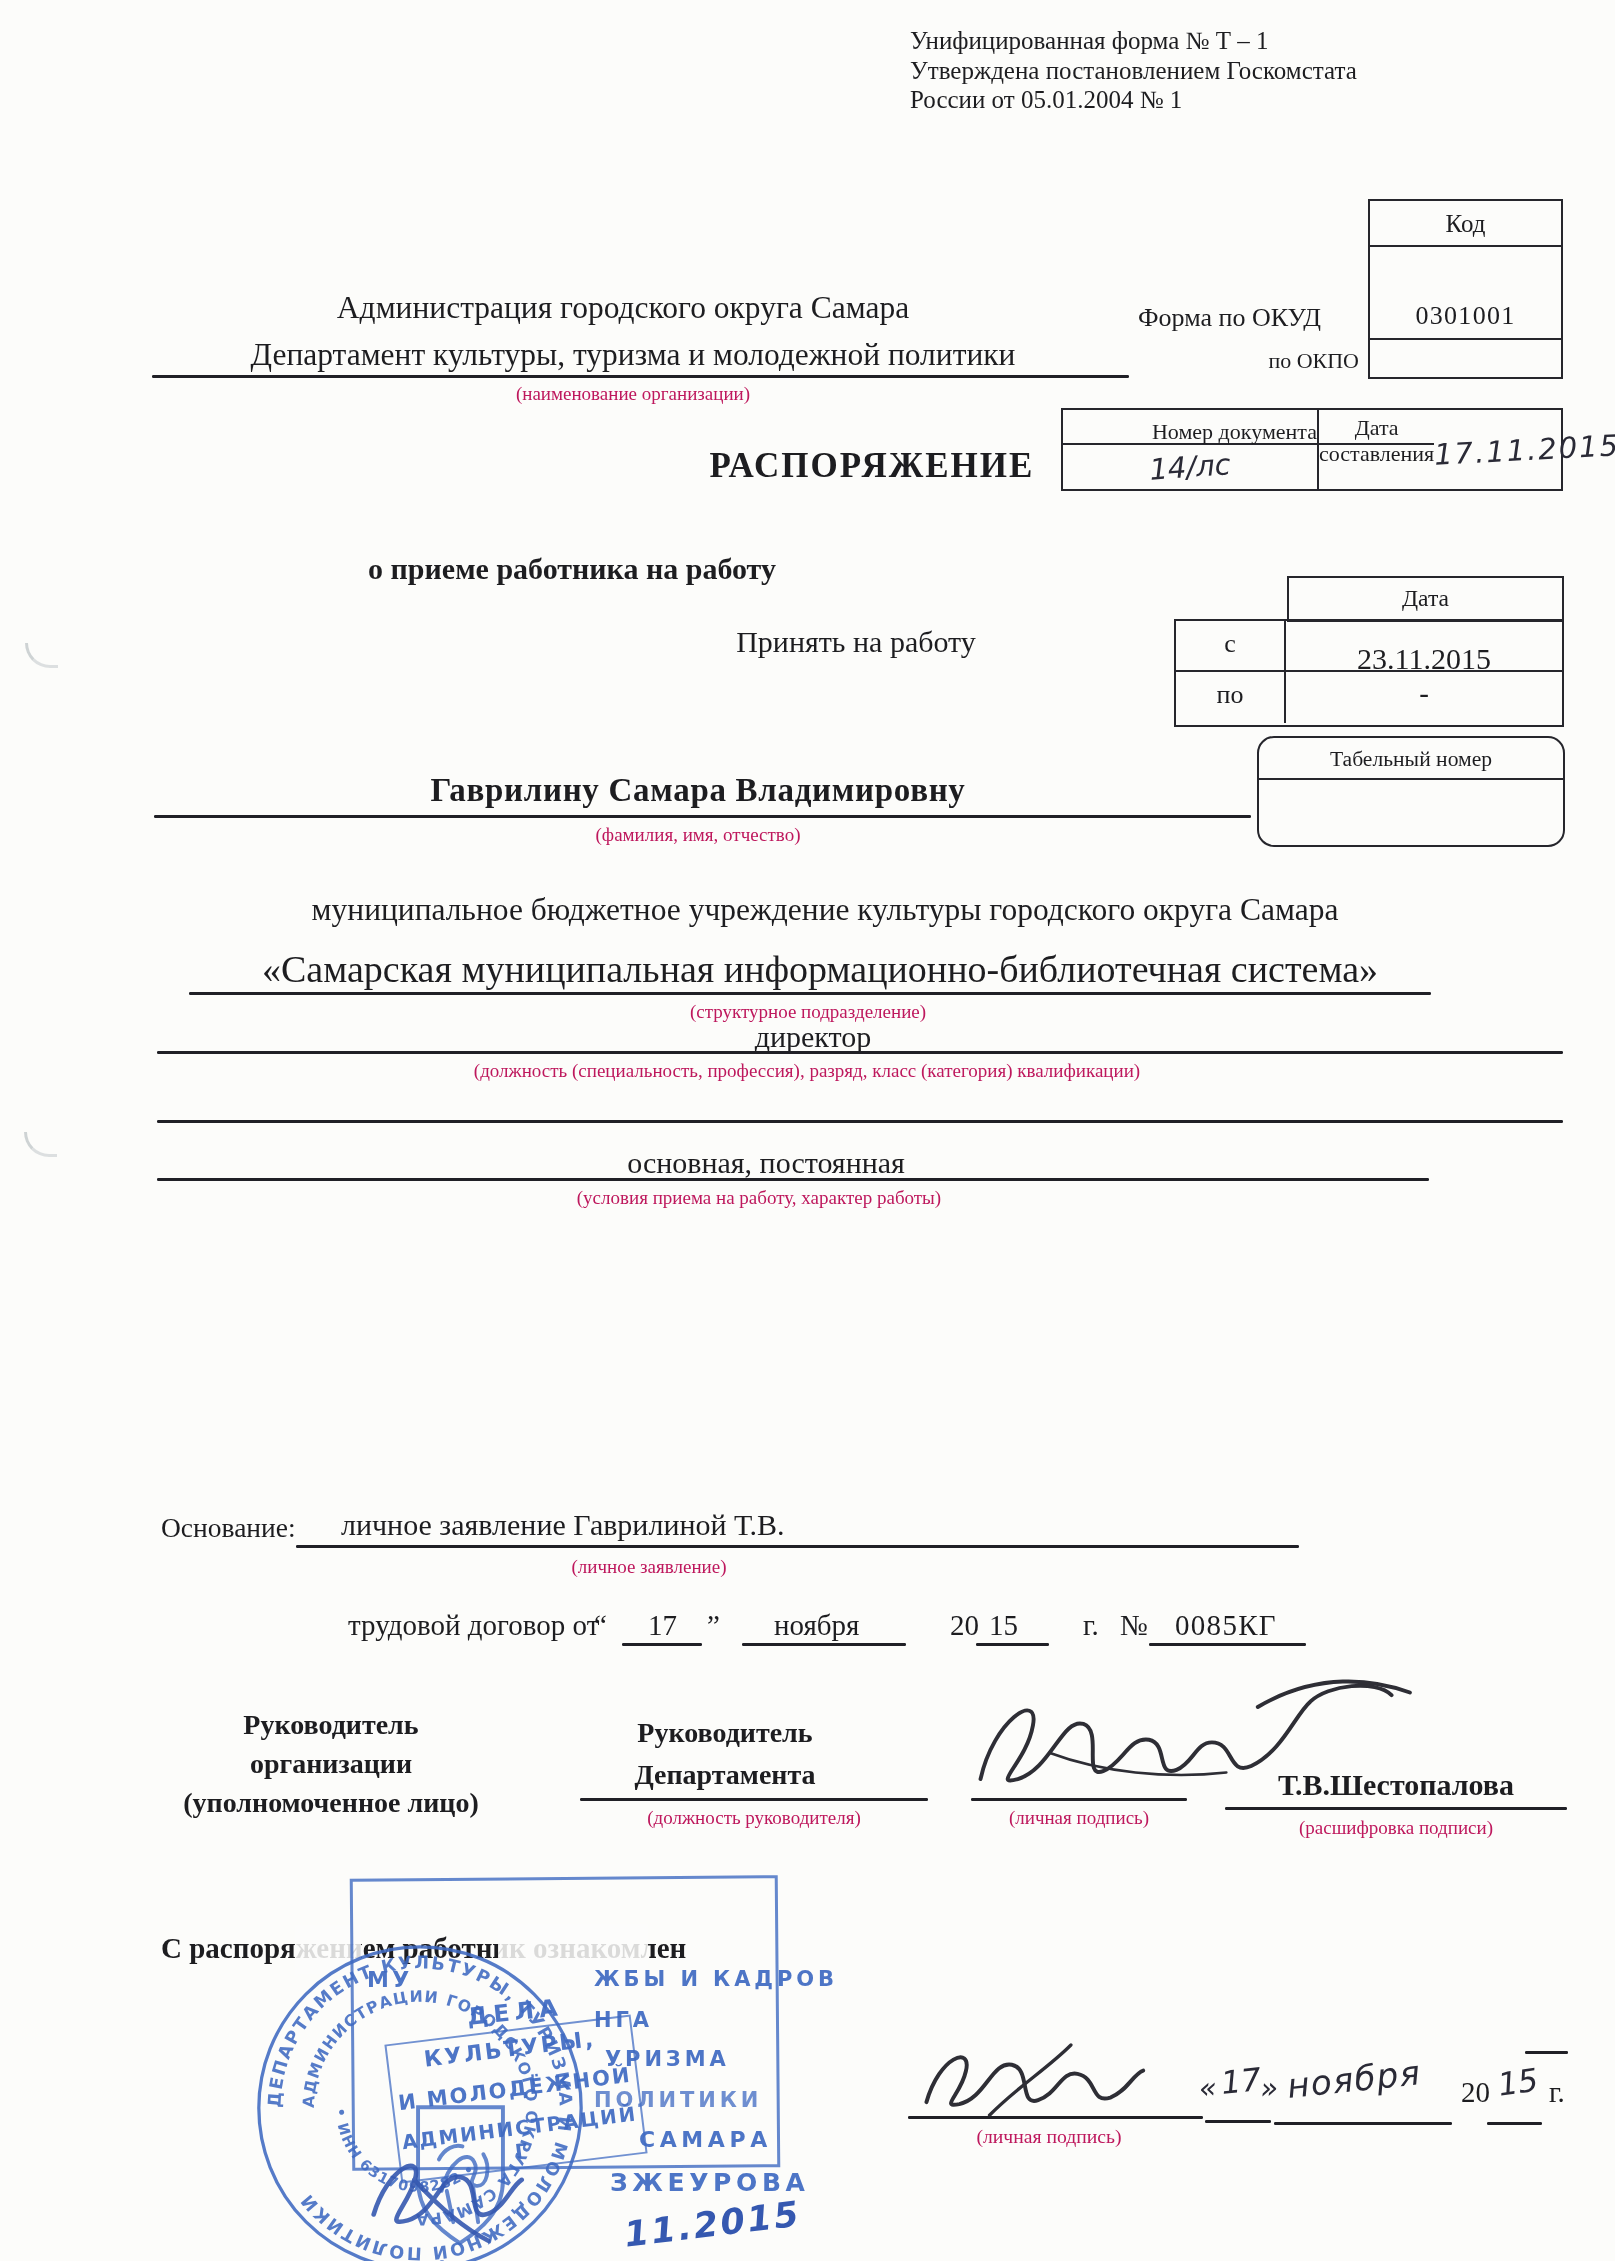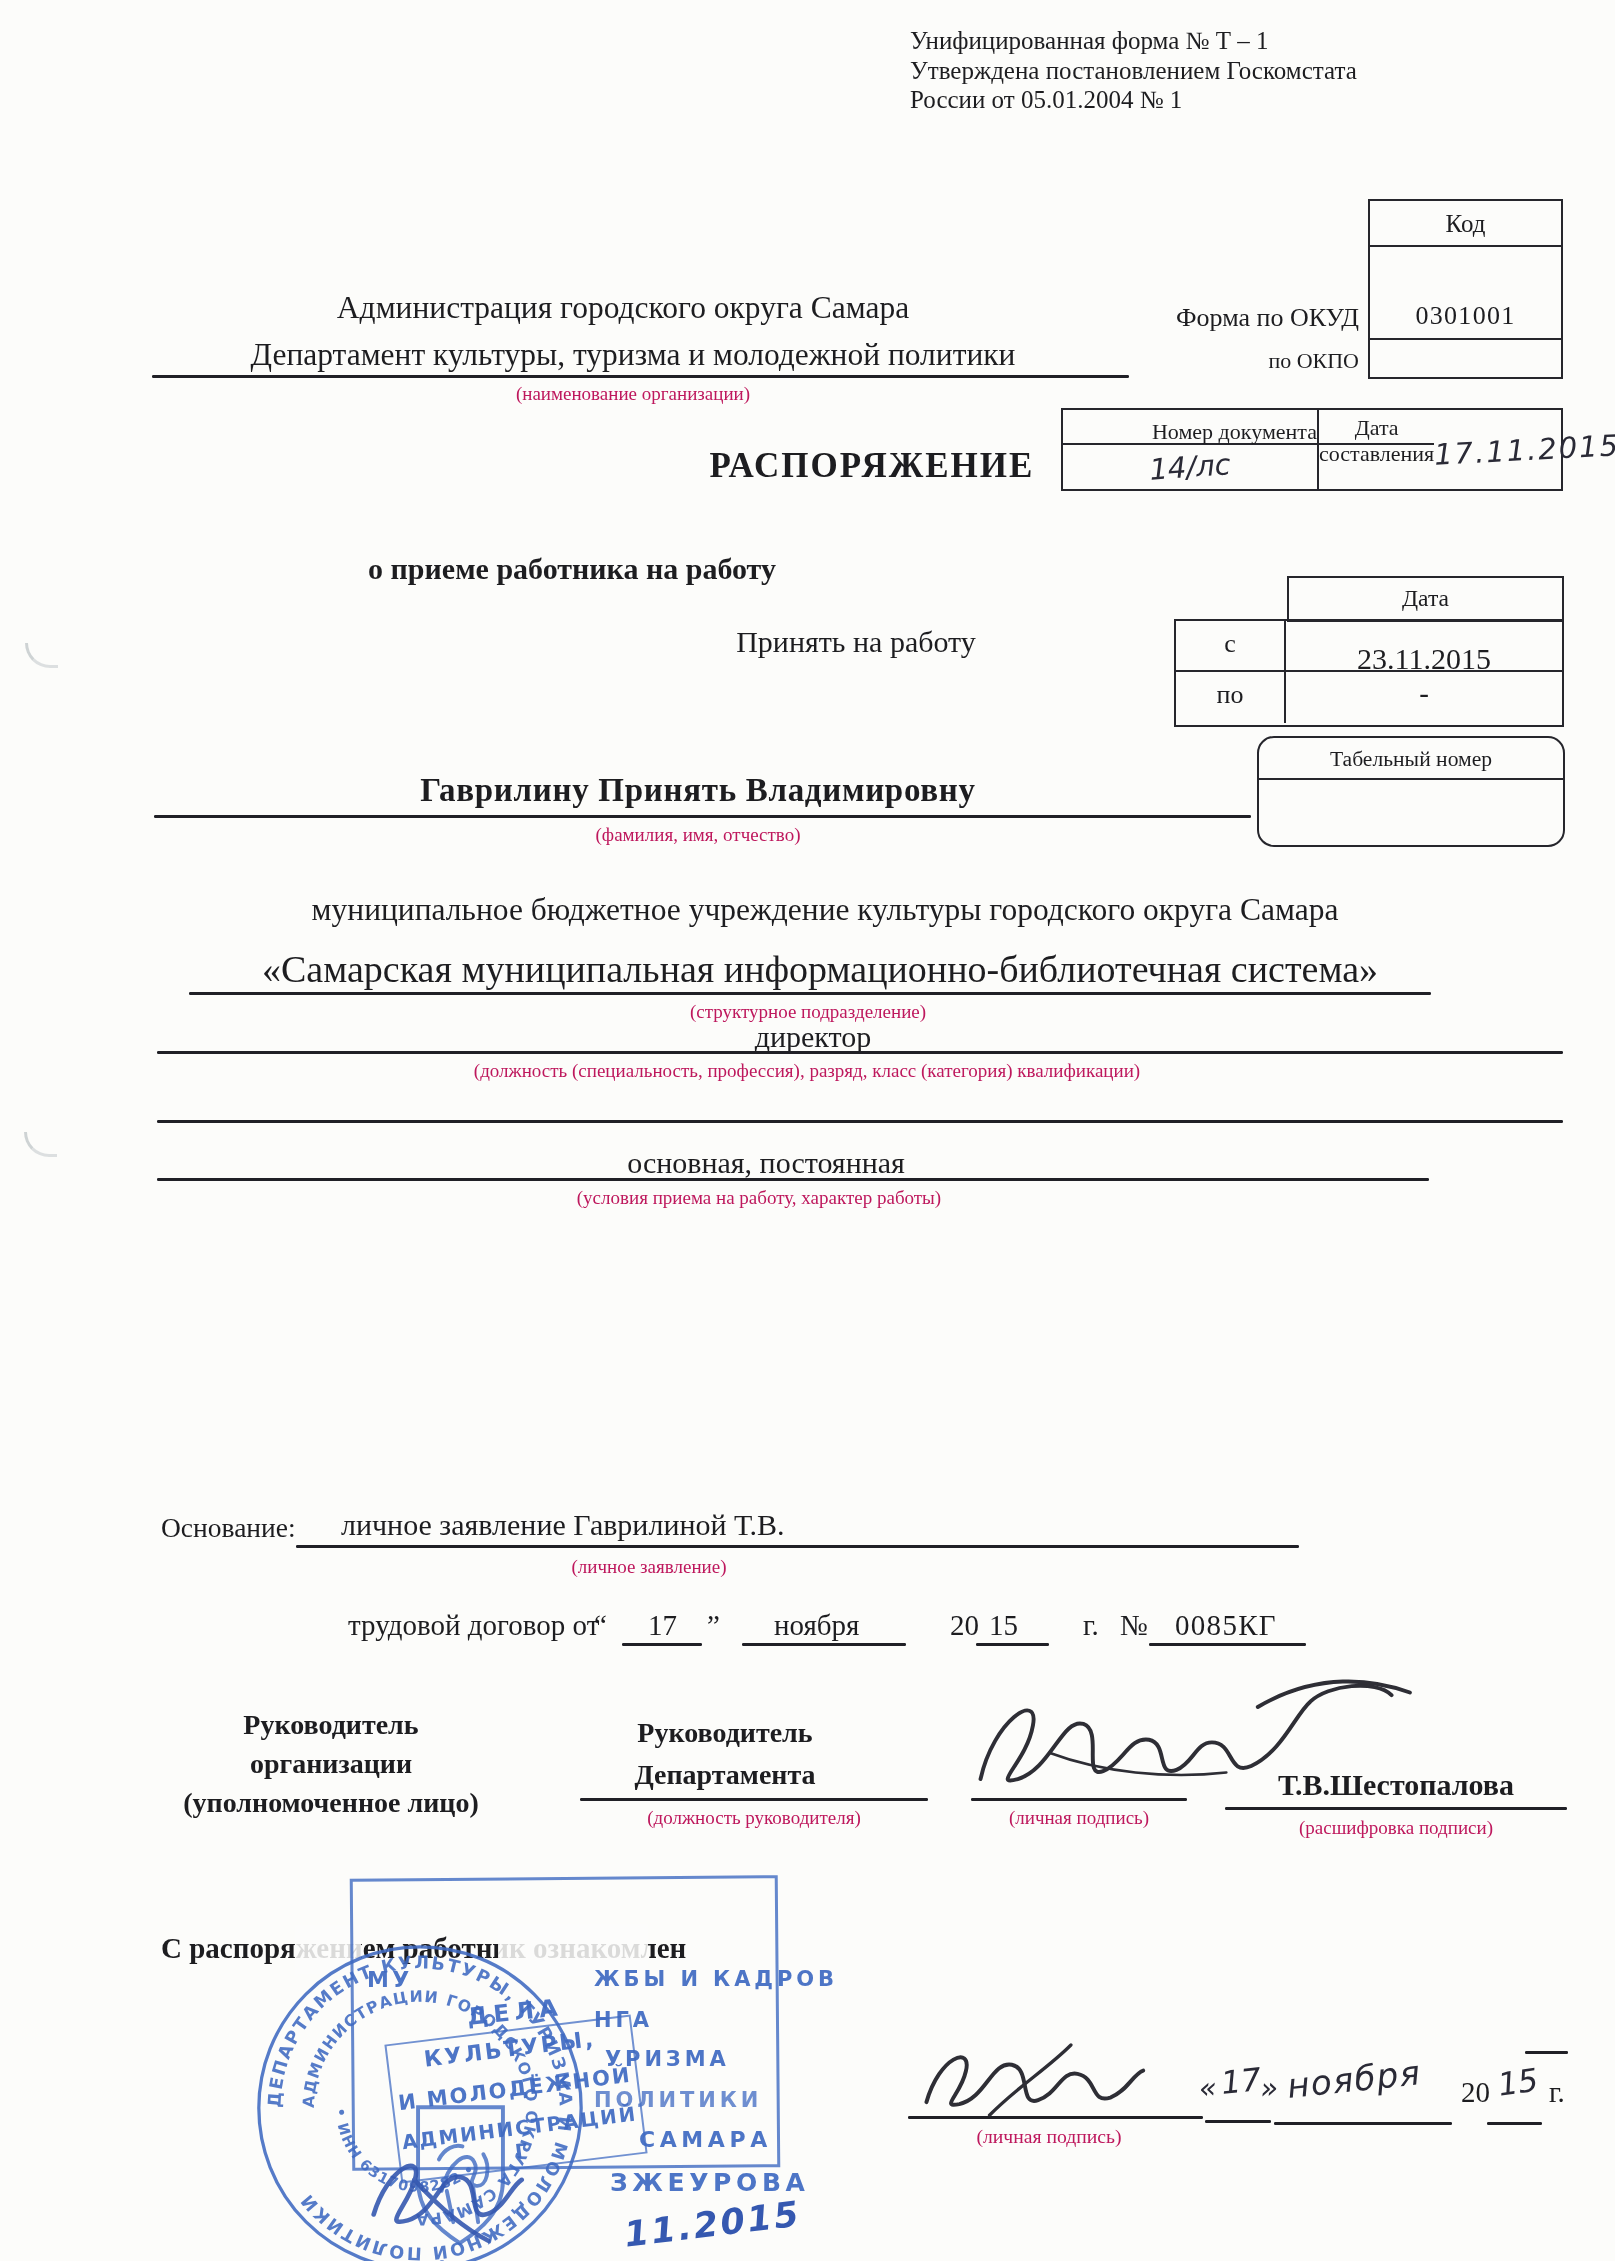--- a/index.html
+++ b/index.html
@@ -33,21 +33,21 @@
     <div>Утверждена постановлением Госкомстата</div>
     <div>России от 05.01.2004 № 1</div>
   </div>
 
   <div class="box" style="left:1368px;top:199px;width:195px;height:180px;">
     <div class="cell" style="height:46px;border-bottom:2.6px solid #26262c;font-size:25px;text-align:center;padding-top:9.2px;">Код</div>
     <div class="cell" style="height:93px;border-bottom:2.6px solid #26262c;font-size:26px;text-align:center;
                 display:flex;align-items:flex-end;justify-content:center;padding-bottom:6.6px;letter-spacing:1.3px;">0301001</div>
     <div class="cell" style="height:33px;font-size:26px;text-align:center;"></div>
   </div>
-  <div class="t" style="left:1049px;top:303px;width:310px;text-align:right;font-size:26px;">Форма по ОКУД</div>
+  <div class="t" style="left:1011px;top:303px;width:310px;text-align:right;font-size:26px;">Форма по ОКУД</div>
   <div class="t" style="left:1049px;top:348px;width:310px;text-align:right;font-size:22px;">по ОКПО</div>
 
   <div class="t c" style="left:623px;top:289px;font-size:31.5px;">Администрация городского округа Самара</div>
   <div class="t c" style="left:633px;top:336px;font-size:31.5px;">Департамент культуры, туризма и молодежной политики</div>
   <div class="rule" style="left:152px;top:375px;width:977px;"></div>
   <div class="t c cap" style="left:633px;top:383px;">(наименование организации)</div>
 
   <div class="box" style="left:1061px;top:408px;width:502px;height:83px;display:flex;">
     <div class="cell" style="flex:0 0 256px;border-right:2.6px solid #26262c;display:flex;flex-direction:column;">
       <div style="height:35px;border-bottom:2.6px solid #26262c;font-size:22px;text-align:right;padding-top:9px;box-sizing:border-box;">Номер документа</div>
@@ -75,21 +75,21 @@
       <div class="cell" style="flex:1;font-size:29px;text-align:center;padding-top:5.2px;">-</div>
     </div>
   </div>
   <div class="t c" style="left:856px;top:624px;font-size:30px;">Принять на работу</div>
 
   <div class="box" style="left:1257px;top:736px;width:308px;height:111px;border-radius:17px;">
     <div style="height:42px;border-bottom:2.6px solid #26262c;font-size:21.6px;text-align:center;padding-top:9.2px;box-sizing:border-box;">Табельный номер</div>
     <div style="font-size:26px;text-align:center;"></div>
   </div>
 
-  <div class="t c b" style="left:698px;top:771px;font-size:33px;letter-spacing:0.7px;">Гаврилину Принять Владимировну</div>
+  <div class="t c b" style="left:698px;top:771px;font-size:33px;letter-spacing:0.7px;">Гаврилину Самара Владимировну</div>
   <div class="rule" style="left:154px;top:815px;width:1097px;"></div>
   <div class="t c cap" style="left:698px;top:824px;text-align:center;">(фамилия, имя, отчество)</div>
 
   <div class="t c" style="left:825px;top:891px;font-size:31.5px;">муниципальное бюджетное учреждение культуры городского округа Самара</div>
   <div class="t c" style="left:820px;top:947px;font-size:38px;">«Самарская муниципальная информационно-библиотечная система»</div>
   <div class="rule" style="left:189px;top:992px;width:1242px;"></div>
   <div class="t c cap" style="left:808px;top:1001px;">(структурное подразделение)</div>
 
   <div class="t c" style="left:813px;top:1019px;font-size:30px;">директор</div>
   <div class="rule" style="left:157px;top:1051px;width:1406px;"></div>

